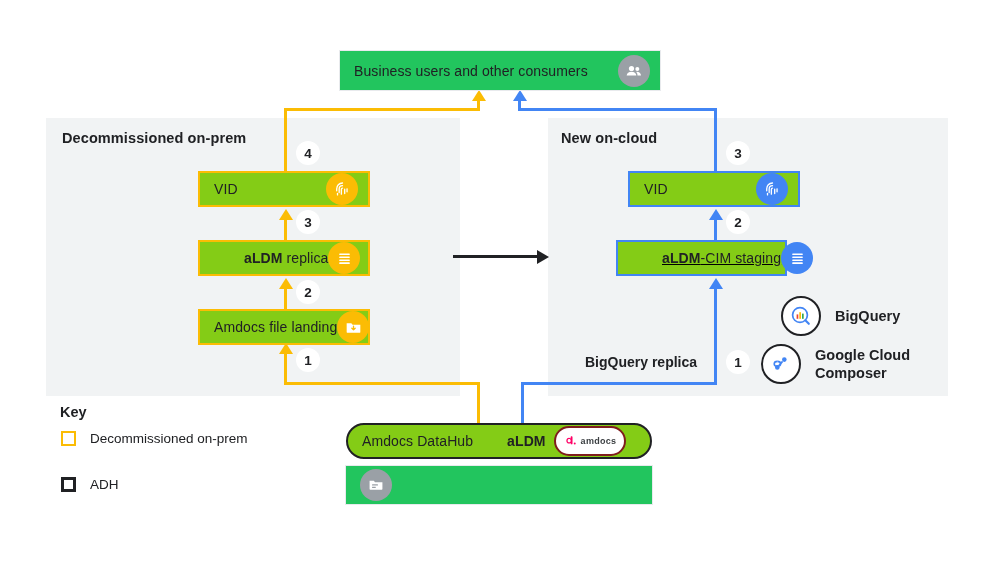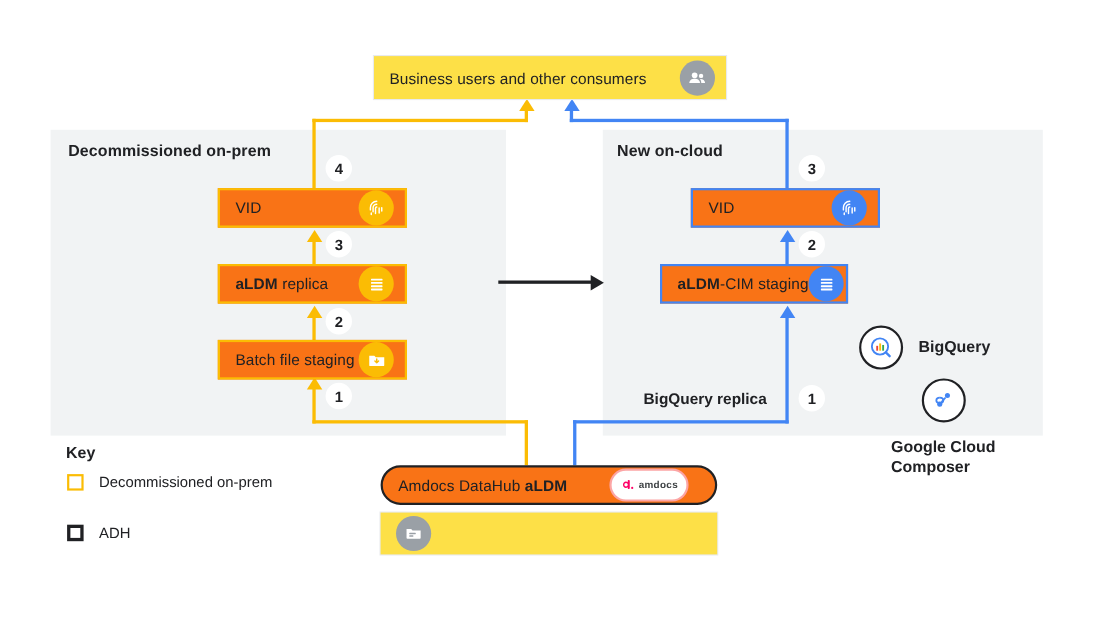--- a/index.html
+++ b/index.html
@@ -18,39 +18,39 @@
   .panel-title {
     position: absolute;
     font-size: 14.5px;
     font-weight: bold;
     color: #202124;
     letter-spacing: .1px;
   }
 
   .node {
     position: absolute;
-    background: #f97316;
+    background: #84cc16;
     border: 2px solid #000;
     display: flex;
     align-items: center;
     padding: 0 10px 0 14px;
     z-index: 6;
   }
   .node.yellow { border-color: #fbbc04; }
   .node.blue   { border-color: #4285f4; }
   .node.black  { border-color: #202124; border-width: 2.5px; }
-  .node.plain  { border: none; background:#fde047; }
+  .node.plain  { border: none; background:#22c55e; }
   .node-label {
     font-size: 14px;
     color: #202124;
     flex: 1 1 auto;
     white-space: nowrap;
     letter-spacing: .1px;
   }
-  .node-label b { font-weight: bold; }
+  .node-label b { font-weight: bold; margin-left: 30px; }
 
   .badge-circle {
     width: 32px; height: 32px; border-radius: 50%;
     display: flex; align-items: center; justify-content: center;
     flex: 0 0 auto;
   }
   .badge-circle.yellow { background: #fbbc04; }
   .badge-circle.blue   { background: #4285f4; }
   .badge-circle.grey   { background: #9aa0a6; }
 
@@ -108,21 +108,21 @@
     width: 40px; height: 40px; border-radius: 50%;
     border: 2.5px solid #202124; background: #fff;
     display:flex; align-items:center; justify-content:center;
     flex:0 0 auto;
   }
   .prod-name { font-size: 14.5px; font-weight: bold; color:#202124; line-height: 1.25; white-space: pre-line;}
 
   
   .amdocs-pill {
     width: 72px; height: 30px; border-radius: 16px;
-    border: 2px solid #fca5a5; background:#fff;
+    border: 2px solid #7f1d1d; background:#fff;
     display:flex; align-items:center; justify-content:center; gap:3px;
     flex:0 0 auto;
   }
   .amdocs-word { font-size: 9px; color:#3c4043; letter-spacing:.3px; font-weight:600;}
 </style>
 </head>
 <body>
 
 <div id="canvas">
 
@@ -209,21 +209,21 @@
       <svg width="21" height="21" viewBox="0 0 24 24" fill="#fff">
         <rect x="6" y="6.2" width="12" height="1.9" rx=".6"></rect>
         <rect x="6" y="9.6" width="12" height="1.9" rx=".6"></rect>
         <rect x="6" y="13" width="12" height="1.9" rx=".6"></rect>
         <rect x="6" y="16.4" width="12" height="1.9" rx=".6"></rect>
       </svg>
     </span>
   </div>
 
   <div class="node yellow" style="left:198px; top:309px; width:172px; height:36px;">
-    <span class="node-label">Batch file staging</span>
+    <span class="node-label">Amdocs file landing</span>
     <span class="badge-circle yellow">
       <svg width="21" height="21" viewBox="0 0 24 24" fill="#fff">
         <path d="M4.2 7.2h5.3l1.5 1.7h8.8v8.2a1 1 0 0 1-1 1H5.2a1 1 0 0 1-1-1z"></path>
         <path d="M12 10.6v4.1m0 0 1.9-1.9M12 14.7l-1.9-1.9" stroke="#fbbc04" stroke-width="1.5" fill="none" stroke-linecap="round"></path>
       </svg>
     </span>
   </div>
 
   <div class="node blue" style="left:628px; top:171px; width:172px; height:36px;">
     <span class="node-label">VID</span>
@@ -232,21 +232,21 @@
         <path d="M12 4.6c-4 0-6.6 3.1-6.6 6.6v2.3"></path>
         <path d="M12 7.6c-2.2 0-3.8 1.7-3.8 3.7v4.2"></path>
         <path d="M12 10.4c-.8 0-1.3.6-1.3 1.3v5.6"></path>
         <path d="M14.5 11.5v5.2"></path>
         <path d="M17.2 11.2v3.4"></path>
         <path d="M6.3 16.6v1.6"></path>
       </svg>
     </span>
   </div>
 
-  <div class="node blue" style="left:600px; top:240px; width:171px; height:36px;">
+  <div class="node blue" style="left:616px; top:240px; width:171px; height:36px;text-decoration:underline;">
     <span class="node-label"><b>aLDM</b><span>-CIM staging</span></span>
     <span class="badge-circle blue">
       <svg width="21" height="21" viewBox="0 0 24 24" fill="#fff">
         <rect x="6" y="6.2" width="12" height="1.9" rx=".6"></rect>
         <rect x="6" y="9.6" width="12" height="1.9" rx=".6"></rect>
         <rect x="6" y="13" width="12" height="1.9" rx=".6"></rect>
         <rect x="6" y="16.4" width="12" height="1.9" rx=".6"></rect>
       </svg>
     </span>
   </div>
@@ -257,21 +257,21 @@
         <circle cx="11" cy="11" r="7.4" fill="none" stroke="#4285f4" stroke-width="1.7"></circle>
         <rect x="7.6" y="10.4" width="1.7" height="4.4" fill="#ea4335"></rect>
         <rect x="10.3" y="8.2" width="1.7" height="6.6" fill="#fbbc04"></rect>
         <rect x="13" y="9.6" width="1.7" height="5.2" fill="#34a853"></rect>
         <path d="M16.3 16.3l3.5 3.5" stroke="#4285f4" stroke-width="2.1" stroke-linecap="round"></path>
       </svg>
     </span>
     <span class="prod-name">BigQuery</span>
   </div>
 
-  <div class="prod" style="left:810px; top:344px;flex-direction:column;">
+  <div class="prod" style="left:761px; top:344px;">
     <span class="prod-ring">
       <svg width="24" height="24" viewBox="0 0 24 24" fill="none" stroke="#4285f4" stroke-width="1.6">
         <circle cx="15.3" cy="7.6" r="2.3" fill="#4285f4" stroke="none"></circle>
         <circle cx="8.3" cy="15.4" r="2.3" fill="#4285f4" stroke="none"></circle>
         <path d="M13.6 9.4 9.9 13.6"></path>
         <path d="M8.4 9.4c-2 0-3.2 1.3-3.2 2.6s1.3 2.3 3.2 2.3"></path>
         <path d="M8.4 9.4c2 0 3.2 1.1 3.2 2.4s-1.3 2.5-3.2 2.5"></path>
       </svg>
     </span>
     <span class="prod-name">Google Cloud

